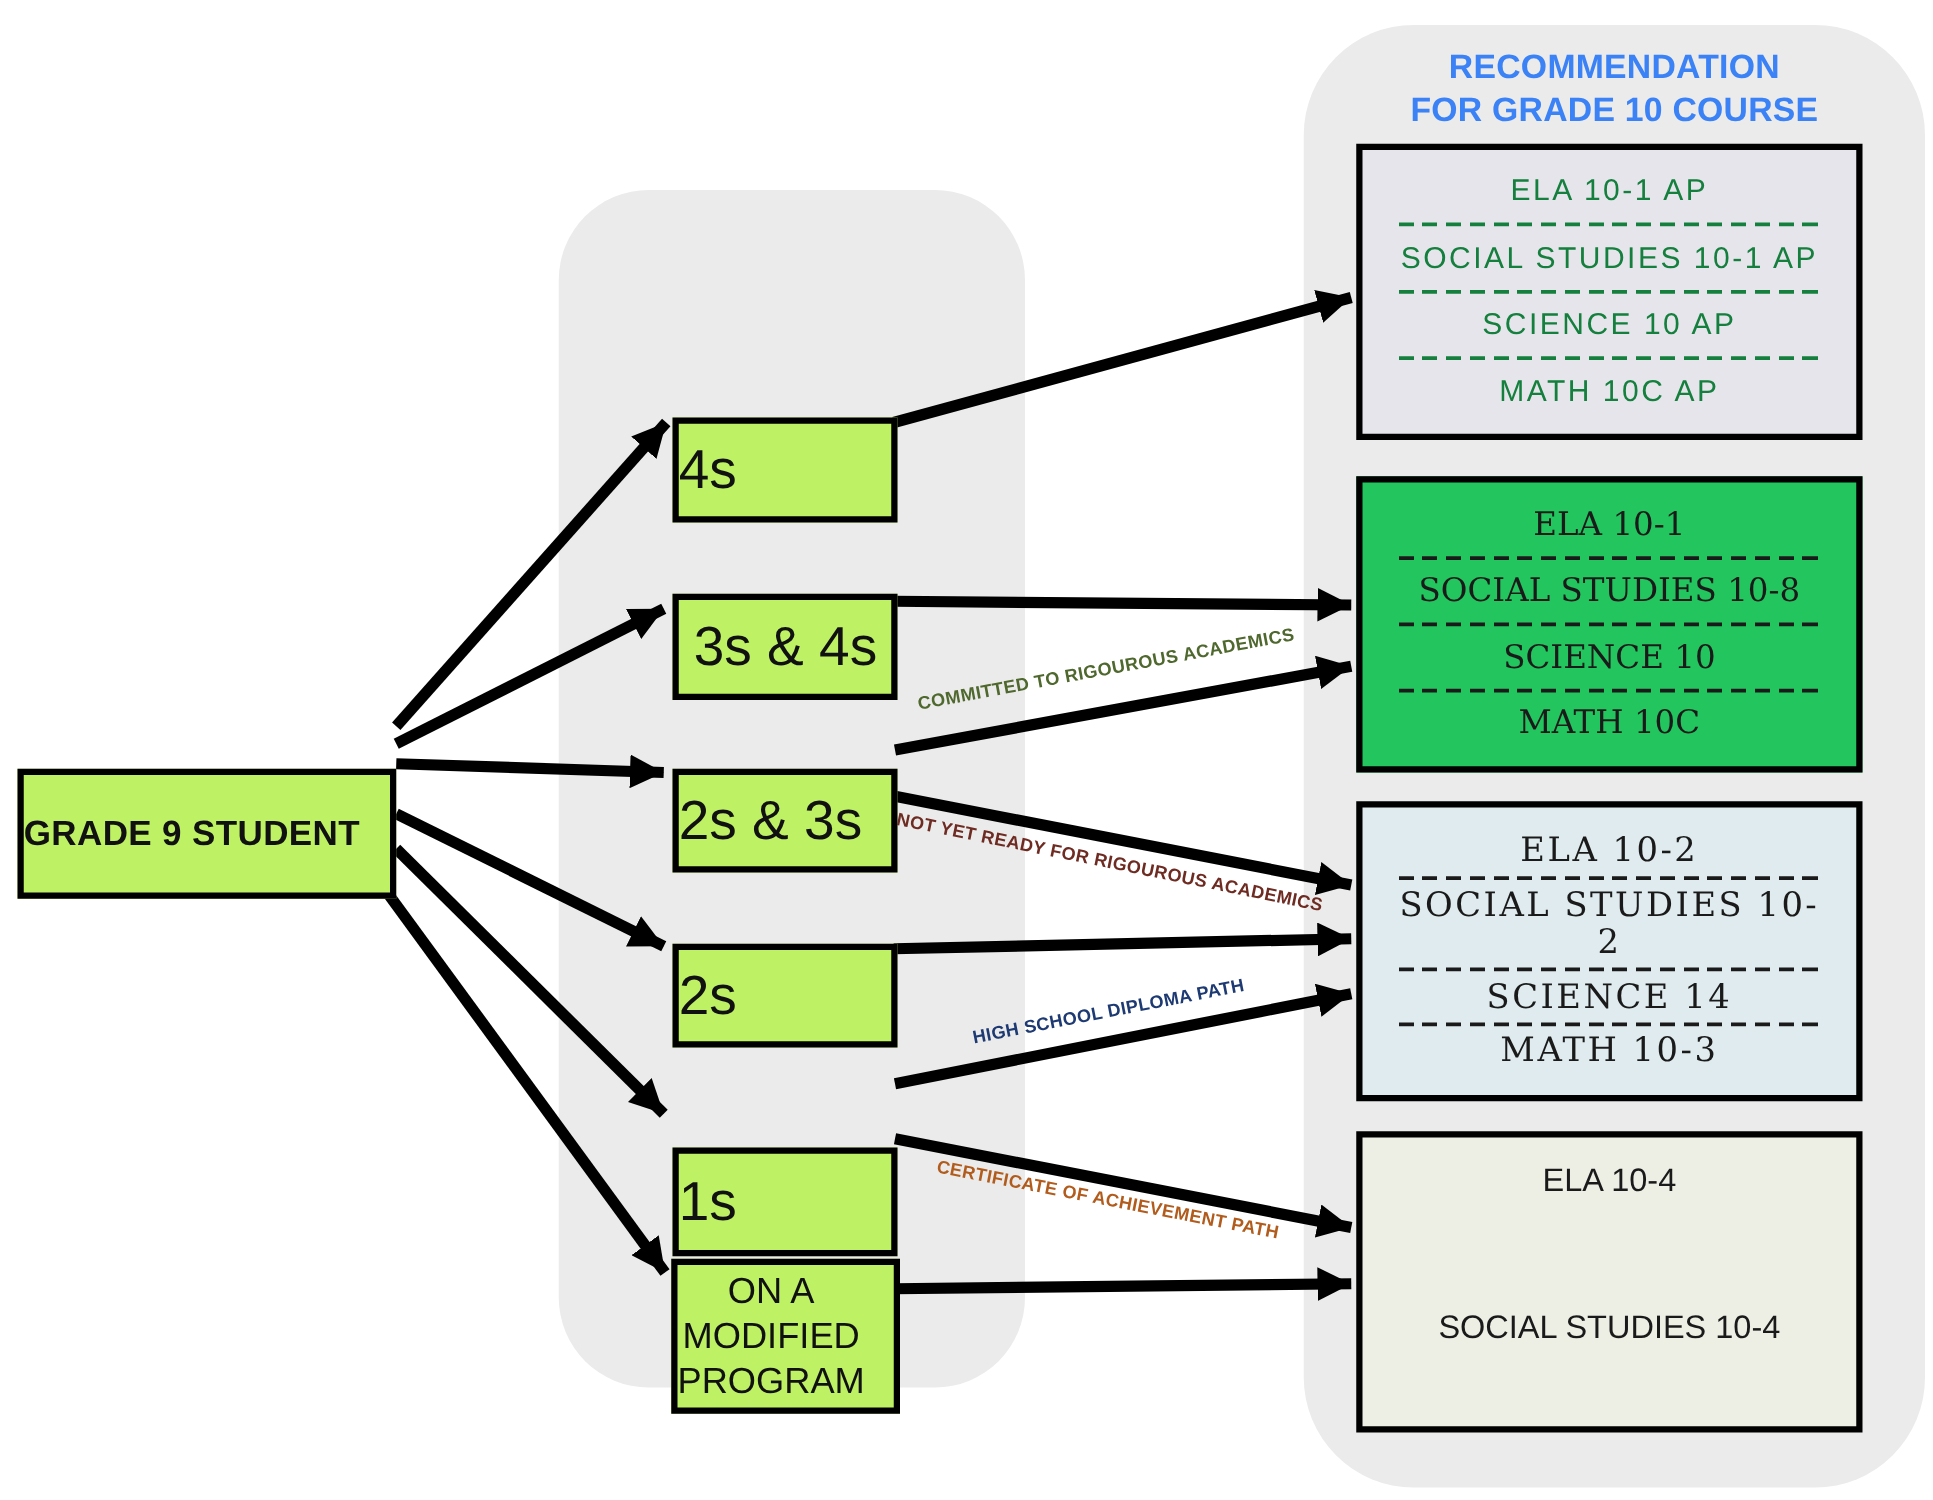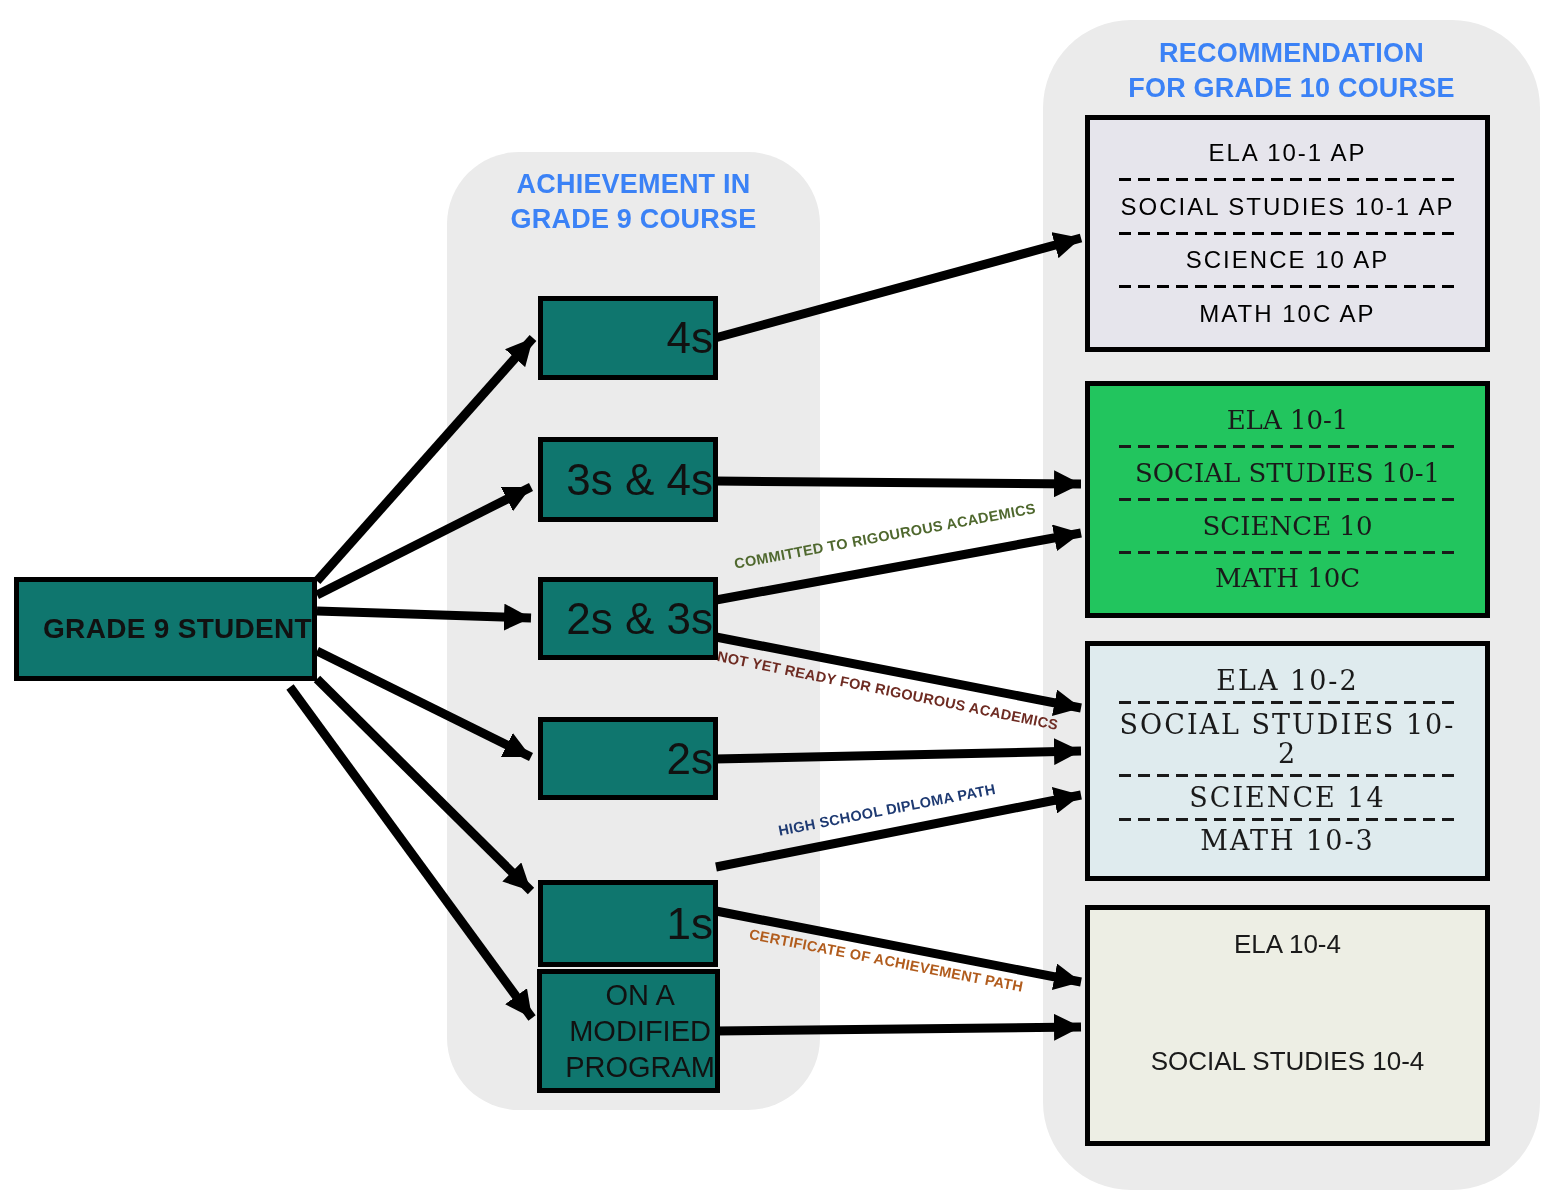--- a/index.html
+++ b/index.html
@@ -43,27 +43,28 @@
   .panel-header.right-h  { left: 1043px; top: 36px; width: 497px; }
 
   svg.arrows {
     position: absolute;
     left: 0; top: 0;
     width: 1546px; height: 1200px;
   }
 
   .node {
     position: absolute;
-    background: #0f766e;
+    background: #bef264;
     border: 5px solid #000000;
     display: flex;
     align-items: center;
-    justify-content: flex-end;
+    justify-content: flex-start;
     text-align: center;
     color: #111;
+    margin-top: 38px;
   }
   .student-box {
     left: 14px; top: 577px;
     width: 303px; height: 104px;
     font-weight: bold;
     font-size: 28px;
     letter-spacing: 0.3px;
   }
   .mid-box { font-size: 44px; font-weight: normal; }
   .mid-box.small { font-size: 29px; line-height: 1.25; white-space: pre-line; }
@@ -135,22 +136,20 @@
       <line x1="715" y1="481" x2="1081" y2="484" marker-end="url(#ah)"></line>
       <line x1="716" y1="600" x2="1081" y2="533" marker-end="url(#ah)"></line>
       <line x1="716" y1="637" x2="1081" y2="708" marker-end="url(#ah)"></line>
       <line x1="715" y1="759" x2="1081" y2="751" marker-end="url(#ah)"></line>
       <line x1="716" y1="867" x2="1081" y2="795" marker-end="url(#ah)"></line>
       <line x1="716" y1="911" x2="1081" y2="982" marker-end="url(#ah)"></line>
       <line x1="716" y1="1031" x2="1081" y2="1027" marker-end="url(#ah)"></line>
     </g>
   </svg>
 
-  <div class="panel-header middle-h">ACHIEVEMENT IN
-GRADE 9 COURSE</div>
   <div class="panel-header right-h">RECOMMENDATION
 FOR GRADE 10 COURSE</div>
 
   <div class="node student-box">
     <span>GRADE 9 STUDENT</span>
   </div>
 
   <div class="node mid-box mb0">
     <span>4s</span>
   </div>
@@ -165,34 +164,34 @@
   </div>
   <div class="node mid-box mb4">
     <span>1s</span>
   </div>
   <div class="node mid-box small mb5">
     <span>ON A
 MODIFIED
 PROGRAM</span>
   </div>
 
-  <div class="course-box cb0" style="background: rgb(230, 229, 236); color: #000000;">
+  <div class="course-box cb0" style="background: rgb(230, 229, 236); color: #15803d;">
     <div class="course">ELA 10-1 AP</div>
     <div class="dash"></div>
     <div class="course">SOCIAL STUDIES 10-1 AP</div>
     <div class="dash"></div>
     <div class="course">SCIENCE 10 AP</div>
     <div class="dash"></div>
     <div class="course">MATH 10C AP</div>
   </div>
 
   <div class="course-box cb1" style="background: #22c55e; color: rgb(26, 26, 26);">
     <div class="course">ELA 10-1</div>
     <div class="dash"></div>
-    <div class="course">SOCIAL STUDIES 10-1</div>
+    <div class="course">SOCIAL STUDIES 10-8</div>
     <div class="dash"></div>
     <div class="course">SCIENCE 10</div>
     <div class="dash"></div>
     <div class="course">MATH 10C</div>
   </div>
 
   <div class="course-box cb2" style="background: rgb(223, 235, 238); color: rgb(26, 26, 26);">
     <div class="course">ELA 10-2</div>
     <div class="dash"></div>
     <div class="course">SOCIAL STUDIES 10-2</div>

